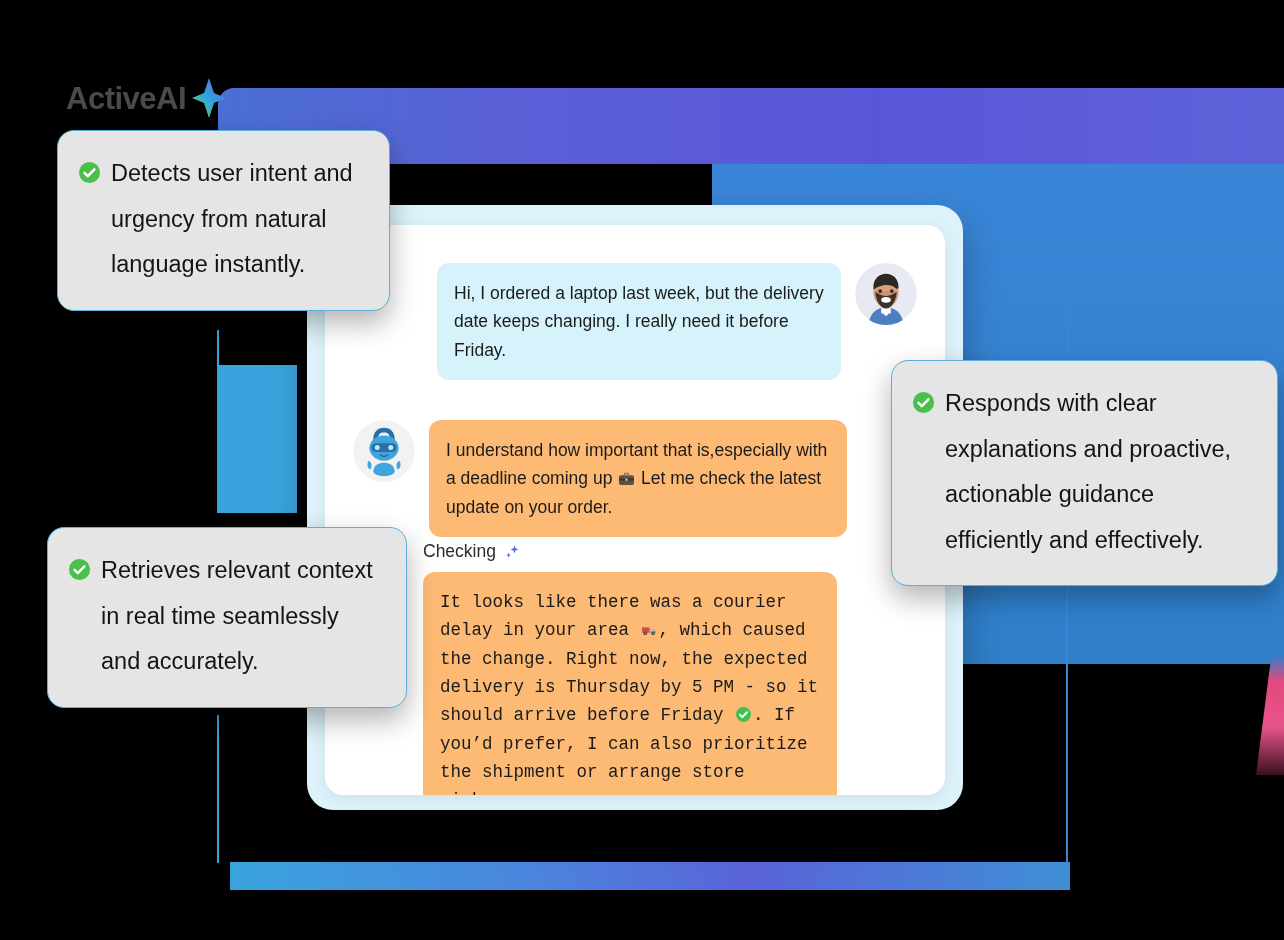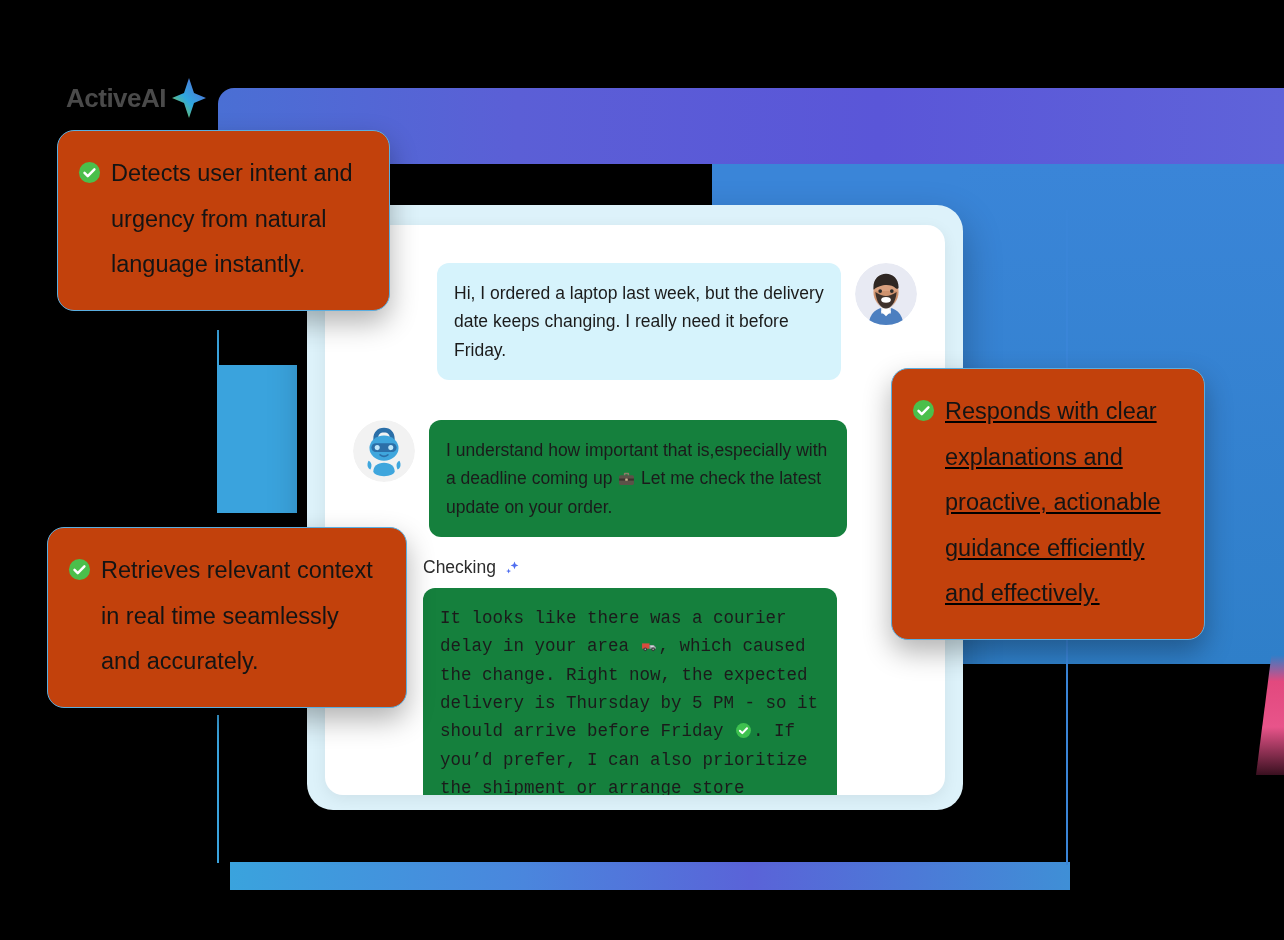--- a/index.html
+++ b/index.html
@@ -91,21 +91,21 @@
   .brand {
     position: absolute;
     left: 66px;
     top: 78px;
     display: flex;
     align-items: center;
     gap: 6px;
     z-index: 3;
   }
   .brand-word {
-    font-size: 26px;
+    font-size: 31px;
     font-weight: bold;
     letter-spacing: -0.5px;
     color: #4a4a4a;
     line-height: 1;
   }
   .brand-mark { width: 34px; height: 40px; display: block; }
 
   
   .chat-outer {
     position: absolute;
@@ -135,29 +135,29 @@
   .msg-row.bot  { justify-content: flex-start; margin-top: 40px; }
 
   .bubble {
     font-size: 17.5px;
     line-height: 1.62;
     color: #1b1b1b;
     border-radius: 12px;
     padding: 16px 17px;
   }
   .bubble.user { background: #d6f3fc; max-width: 404px; }
-  .bubble.bot  { background: #15803d; max-width: 418px; }
+  .bubble.bot  { background: #fdba74; max-width: 418px; }
 
   .avatar {
     width: 62px; height: 62px; border-radius: 50%;
     flex: 0 0 62px; overflow: hidden; display: block;
   }
 
   .status-line {
-    margin: 20px 0 10px 70px;
+    margin: 4px 0 10px 70px;
     font-size: 17.5px;
     color: #2c2c2c;
     display: flex;
     align-items: center;
     gap: 7px;
   }
   .sparkle { width: 18px; height: 18px; display: block; }
 
   .bot-stack { margin-left: 70px; font-family: Liberation Mono, monospace; }
   .bot-stack .bubble.bot { max-width: 414px; }
@@ -165,42 +165,42 @@
   .emoji-inline {
     display: inline-block;
     width: 17px; height: 17px;
     vertical-align: -3px;
     margin: 0 1px;
   }
 
   
   .callout {
     position: absolute;
-    background: #c2410c;
+    background: #e5e5e5;
     border: 1.6px solid #5aaee0;
     border-radius: 17px;
     box-shadow: 0 12px 28px rgba(0,0,0,0.30);
     padding: 20px 22px 22px 20px;
     display: flex;
     gap: 10px;
     z-index: 5;
   }
   .callout .txt {
     font-size: 23.5px;
     line-height: 1.94;
     color: #141414;
   }
   .check {
     width: 23px; height: 23px;
     flex: 0 0 23px;
     margin-top: 10px;
   }
   #callout-intent   { left: 57px;  top: 130px; width: 333px; }
   #callout-context  { left: 47px;  top: 527px; width: 360px; }
-  #callout-response { left: 891px; top: 368px; width: 314px; text-decoration: underline; }
+  #callout-response { left: 891px; top: 360px; width: 387px; }
 </style>
 </head>
 <body>
 
 <div id="stage">
 
   <div class="band-top"></div>
   <div class="band-mid"></div>
   <div class="band-mid-2"></div>
   <div class="band-pink"></div>

